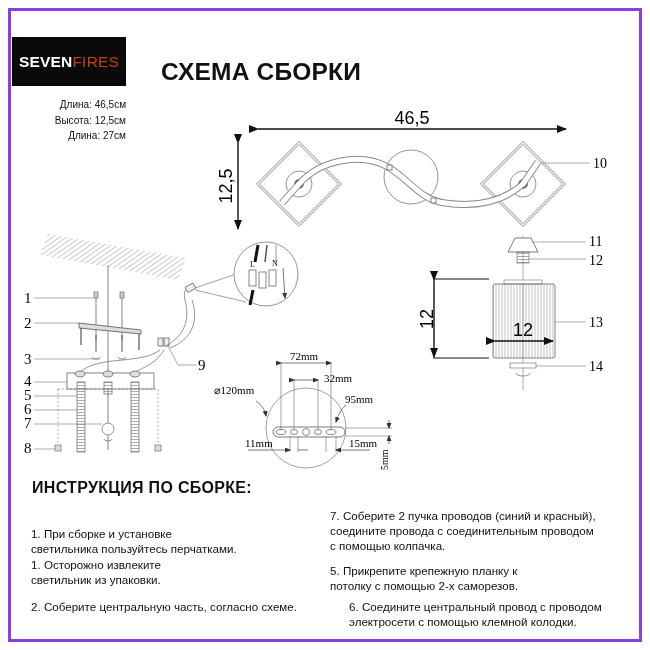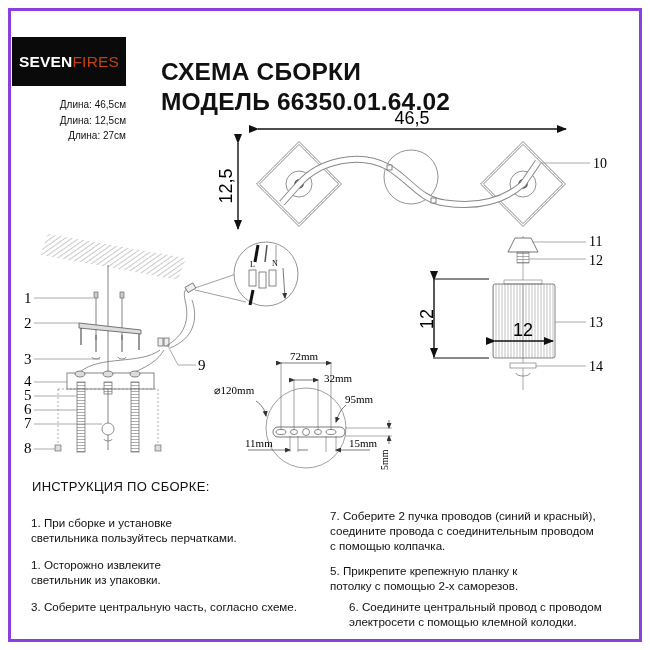--- a/index.html
+++ b/index.html
@@ -6,41 +6,40 @@
   body { width:650px; height:650px; position:relative; overflow:hidden; font-family:"Liberation Sans", sans-serif; color:#111; }
   .frame { position:absolute; left:8px; top:8px; width:628px; height:628px; border:3px solid #8b3fdc; box-sizing:content-box; }
   .logo { position:absolute; left:12px; top:37px; width:114px; height:49px; background:#0a0a0a; display:flex; align-items:center; justify-content:center; }
   .logo span { color:#fff; font-size:15.5px; letter-spacing:0.2px; }
   .logo .b { font-weight:bold; }
   .logo .l { font-weight:normal; color:#c2410c; }
   .dims { position:absolute; right:524px; top:97px; text-align:right; font-size:10px; line-height:15.5px; }
   .title { position:absolute; left:161px; top:37px; font-size:24.5px; line-height:30px; letter-spacing:0.2px; font-weight:700;margin-top:20px; }
   svg.draw { position:absolute; left:0; top:0; }
   .lbl { font-family:"Liberation Serif", serif; }
-  .instr-h { position:absolute; left:32px; top:479px; font-size:13px; font-weight:normal; letter-spacing:0.3px; }
+  .instr-h { position:absolute; left:32px; top:479px; font-size:16px; font-weight:bold; letter-spacing:0.3px; }
   .step { position:absolute; font-size:11.6px; line-height:15px; font-weight:500; white-space:pre-line; }
 </style>
 </head>
 <body>
 
 <div class="frame"></div>
 
 <div class="logo">
   <span><span class="b">SEVEN</span><span class="l">FIRES</span></span>
 </div>
 
 <div class="dims">
   <div>Длина: 46,5см</div>
-  <div>Длина: 12,5см</div>
+  <div>Высота: 12,5см</div>
   <div>Длина: 27см</div>
 </div>
 
 <div class="title">
   <div>СХЕМА СБОРКИ</div>
-  <div>МОДЕЛЬ 66350.01.64.02</div>
 </div>
 
 <svg class="draw" width="650" height="650" viewBox="0 0 650 650">
   <defs>
     <marker id="ah" markerWidth="10" markerHeight="8" refX="9" refY="4" orient="auto" markerUnits="userSpaceOnUse">
       <path d="M0,0 L10,4 L0,8 Z" fill="#111"></path>
     </marker>
     <marker id="ahs" markerWidth="6" markerHeight="5" refX="5" refY="2.5" orient="auto" markerUnits="userSpaceOnUse">
       <path d="M0,0 L6,2.5 L0,5 Z" fill="#333"></path>
     </marker>
@@ -228,24 +227,24 @@
     <g font-size="14" class="lbl">
       <text x="589" y="246">11</text>
       <text x="589" y="265">12</text>
       <text x="589" y="327">13</text>
       <text x="589" y="371">14</text>
     </g>
   </g>
 </svg>
 
 <div class="instr-h">ИНСТРУКЦИЯ ПО СБОРКЕ:</div>
-<div class="step" style="left:31px; top:515px;">1. При сборке и установке
+<div class="step" style="left:31px; top:526px;">1. При сборке и установке
 светильника пользуйтесь перчатками.</div>
 <div class="step" style="left:31px; top:557px;">1. Осторожно извлеките
 светильник из упаковки.</div>
-<div class="step" style="left:31px; top:599px;">3. Соберите центральную часть, согласно схеме.</div>
+<div class="step" style="left:31px; top:599px;">2. Соберите центральную часть, согласно схеме.</div>
 <div class="step" style="left:330px; top:508px;">7. Соберите 2 пучка проводов (синий и красный),
 соедините провода с соединительным проводом
 с помощью колпачка.</div>
 <div class="step" style="left:330px; top:563px;">5. Прикрепите крепежную планку к
 потолку с помощью 2-х саморезов.</div>
 <div class="step" style="left:349px; top:599px;">6. Соедините центральный провод с проводом
 электросети с помощью клемной колодки.</div>
 
 </body></html>

